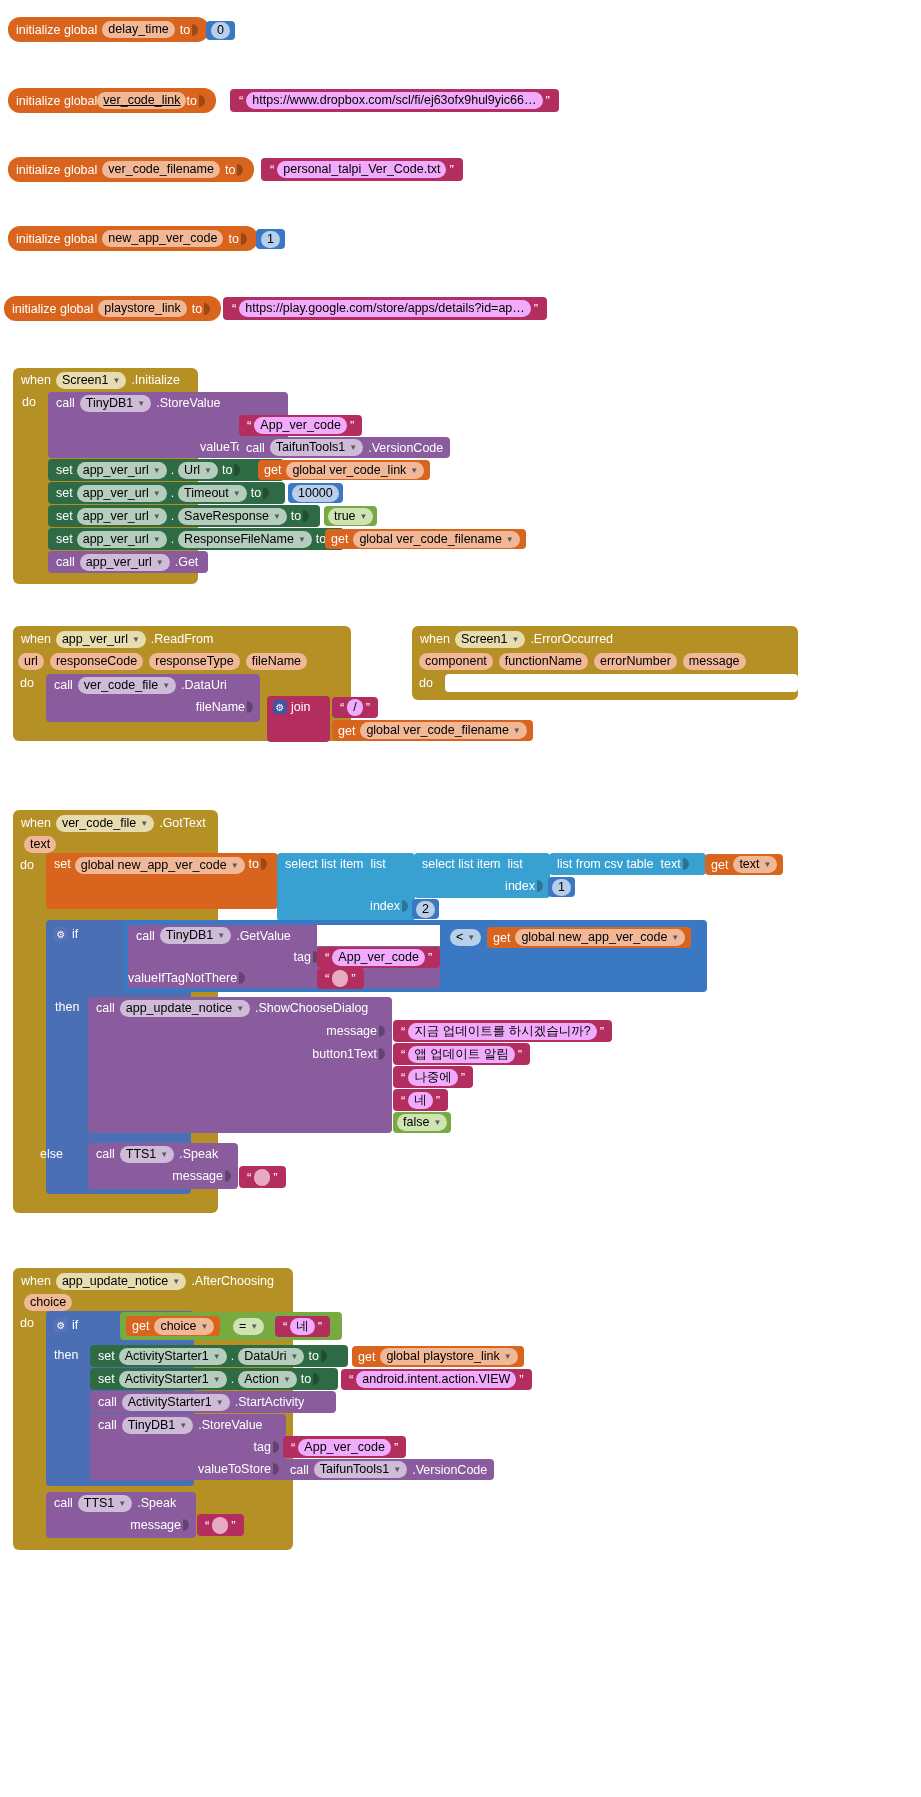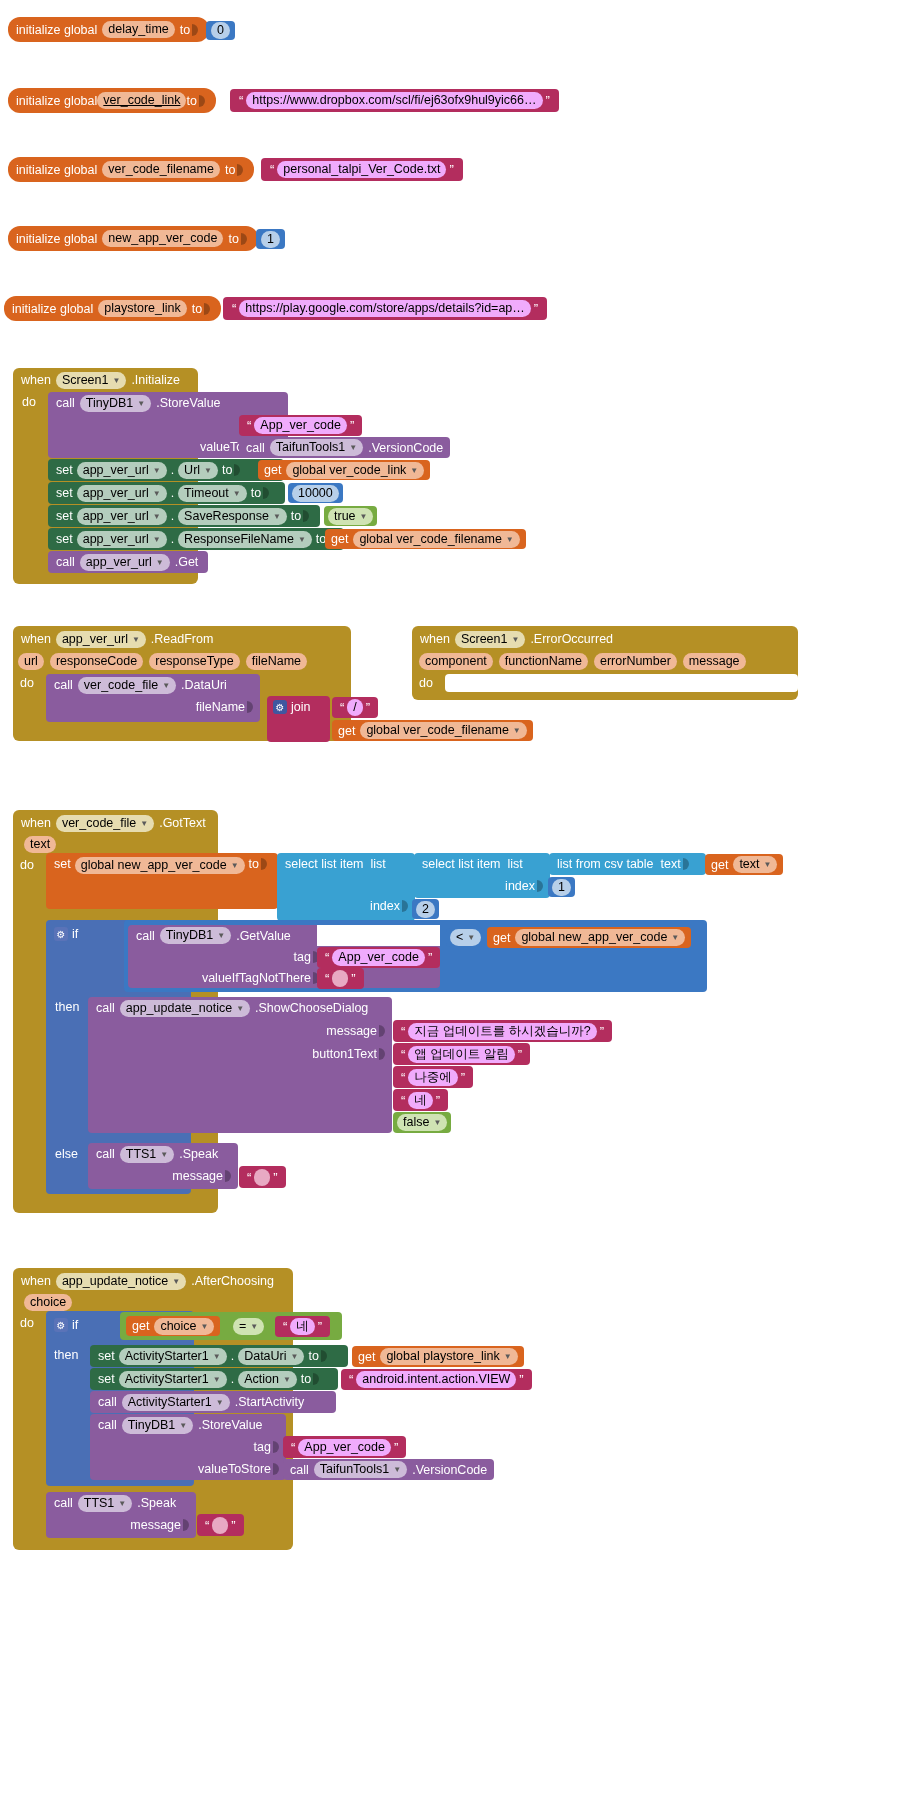--- a/index.html
+++ b/index.html
@@ -408,40 +408,40 @@
 </div>
 
 <div class="blk c-ctrl r4" style="left:46px;top:920px;width:145px;height:274px;"></div>
 <div class="blk" style="left:50px;top:924px;height:20px;display:flex;align-items:center;padding-left:4px;">
   <span class="mut">⚙</span>
   <span class="lbl">if</span>
 </div>
 <div class="blk" style="left:55px;top:1000px;">
   <span class="lbl">then</span>
 </div>
-<div class="blk" style="left:55px;top:1147px;">
+<div class="blk" style="left:40px;top:1147px;">
   <span class="lbl">else</span>
 </div>
 
 <div class="blk c-math r4" style="left:124px;top:920px;width:583px;height:72px;"></div>
 
 <div class="blk c-comp r4" style="left:128px;top:925px;width:312px;height:63px;">
   <div class="row" style="height:21px;padding-left:8px;">
     <span class="lbl">call</span>
     <span class="fld fld-comp" style="margin:0 5px;">
           <span>TinyDB1</span>
           <span class="caret">▼</span>
         </span>
     <span class="lbl">.GetValue</span>
   </div>
   <div class="row" style="height:21px;justify-content:flex-end;padding-right:4px;width:194px;">
     <span class="lbl">tag</span>
     <span class="socket"></span>
   </div>
-  <div class="row" style="height:21px;justify-content:flex-end;padding-right:4px;width:194px;">
+  <div class="row" style="height:21px;padding-right:4px;width:194px;">
     <span class="lbl">valueIfTagNotThere</span>
     <span class="socket"></span>
   </div>
 </div>
 <div class="blk" style="left:317px;top:925px;width:123px;height:21px;background:#fff;"></div>
 <div class="blk c-txt r4" style="left:317px;top:947px;height:21px;padding:0 5px;display:flex;align-items:center;">
   <span class="quote">“</span>
   <span class="fld fld-txt">App_ver_code</span>
   <span class="quote">”</span>
 </div>

